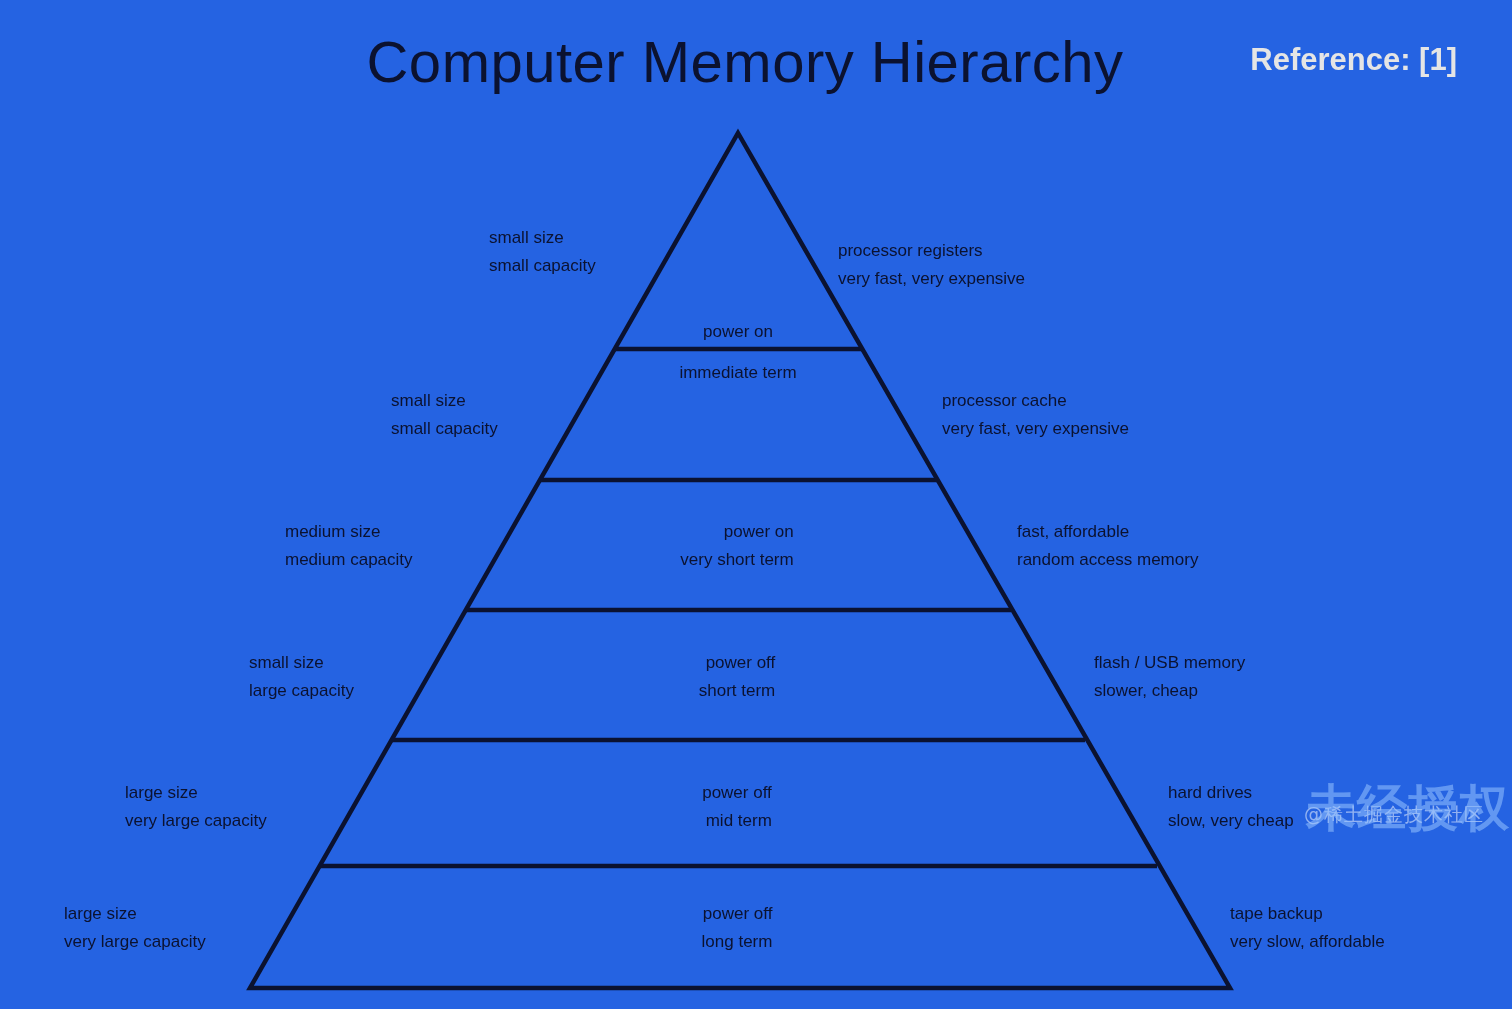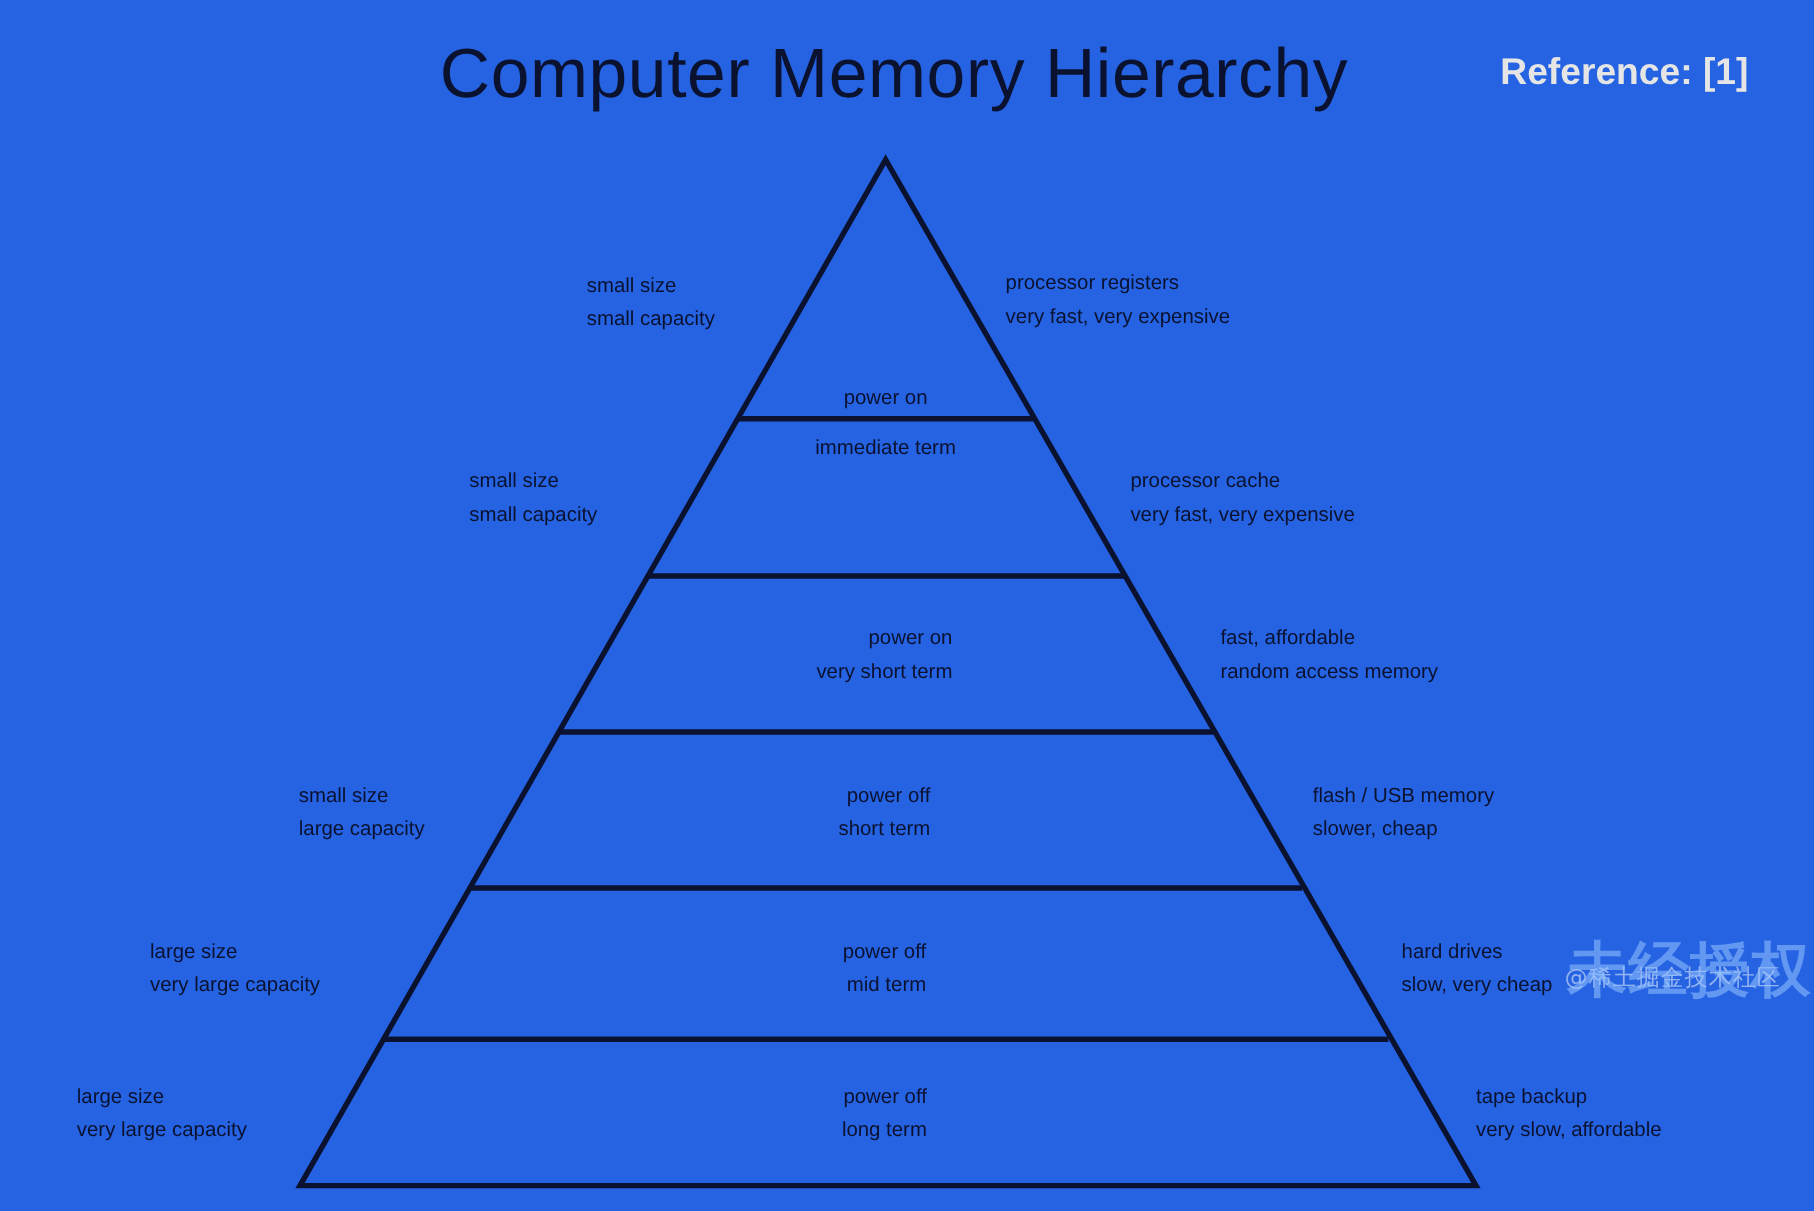--- a/index.html
+++ b/index.html
@@ -110,40 +110,44 @@
 
     <line x1="392" y1="740" x2="1085" y2="740" stroke="#0b1230" stroke-width="4.5"></line>
 
     <line x1="320" y1="866" x2="1157" y2="866" stroke="#0b1230" stroke-width="4.5"></line>
   </svg>
 
   <div class="lbl left" style="left:489px; top:224px;">
     <span class="line">small size</span>
     <span class="line">small capacity</span>
   </div>
-  <div class="lbl right" style="left:838px; top:222px;">
+  <div class="lbl right" style="left:838px; top:237px;">
     <span class="line">processor registers</span>
     <span class="line">very fast, very expensive</span>
   </div>
   <div class="lbl center" style="left:738px; top:318px;">
     <span class="line">power on</span>
   </div>
   <div class="lbl center" style="left:738px; top:359px;">
     <span class="line">immediate term</span>
   </div>
 
   <div class="lbl left" style="left:391px; top:387px;">
     <span class="line">small size</span>
     <span class="line">small capacity</span>
   </div>
   <div class="lbl right" style="left:942px; top:387px;">
     <span class="line">processor cache</span>
     <span class="line">very fast, very expensive</span>
   </div>
 
+  <div class="lbl left" style="left:285px; top:518px;">
+    <span class="line">medium size</span>
+    <span class="line">medium capacity</span>
+  </div>
   <div class="lbl center" style="left:737px; top:518px;">
     <span class="line">power on</span>
     <span class="line">very short term</span>
   </div>
   <div class="lbl right" style="left:1017px; top:518px;">
     <span class="line">fast, affordable</span>
     <span class="line">random access memory</span>
   </div>
 
   <div class="lbl left" style="left:249px; top:649px;">

